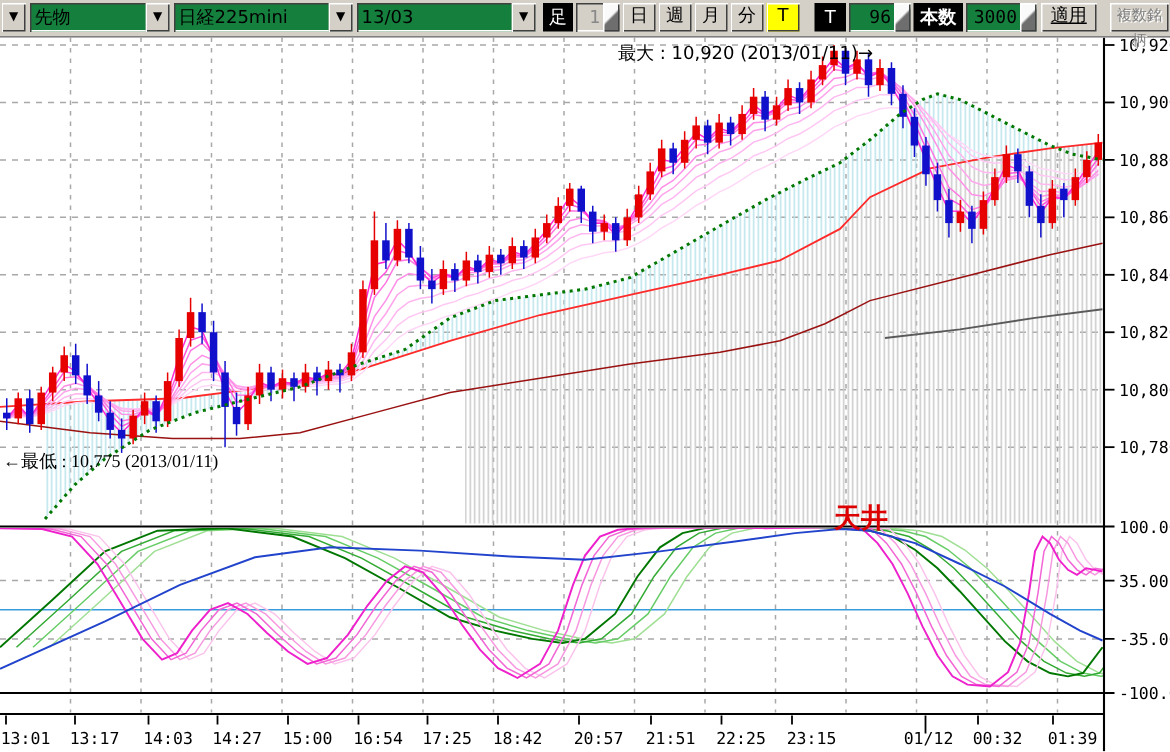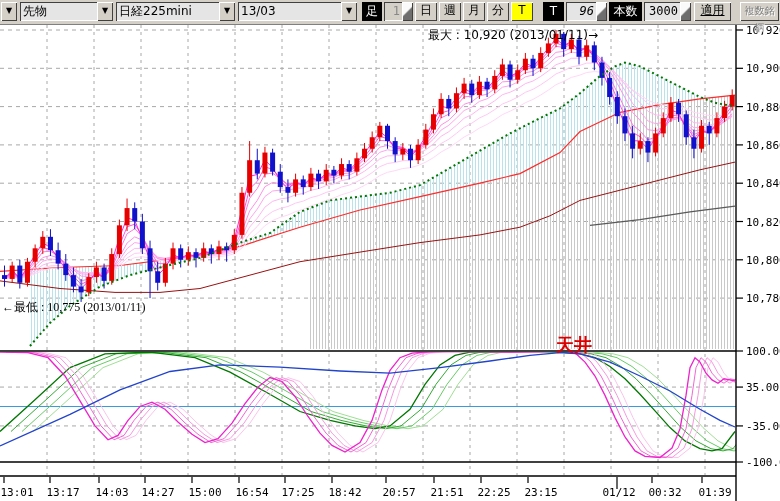--- a/index.html
+++ b/index.html
@@ -4,21 +4,21 @@
 <style>
   html,body{margin:0;padding:0;background:#fff;}
   #app{position:relative;width:780px;height:501px;overflow:hidden;background:#fff;
        font-family:"DejaVu Sans","Liberation Sans",sans-serif;}
   
   #toolbar{position:absolute;left:0;top:0;width:780px;height:24px;background:#d4d0c8;
            border-bottom:1px solid #808080;z-index:3;}
   .tb{position:absolute;top:2px;height:19px;box-sizing:border-box;font-size:12px;line-height:17px;}
   .raised{background:#d4d0c8;box-shadow:inset 1px 1px #ffffff,inset -1px -1px #404040;
           text-align:center;cursor:pointer;}
-  .sunken{background:#e5e5e5;box-shadow:inset 1px 1px #404040,inset -1px -1px #ffffff;}
+  .sunken{background:#15803d;box-shadow:inset 1px 1px #404040,inset -1px -1px #ffffff;}
   .combo{display:flex;align-items:stretch;}
   .combo .val{flex:1;padding:1px 3px;white-space:nowrap;overflow:hidden;font-size:12px;}
   .combo .dd{width:16px;background:#d4d0c8;box-shadow:inset 1px 1px #ffffff,inset -1px -1px #404040;
              font-size:8px;text-align:center;line-height:17px;cursor:pointer;}
   .blacklab{background:#000;color:#fff;text-align:center;font-size:12px;line-height:19px;}
   .spin{display:flex;}
   .spin .sval{flex:1;text-align:right;padding:1px 2px;font-size:12px;
               font-family:"DejaVu Sans Mono",monospace;}
   .spin .sbtn{width:11px;box-shadow:inset 1px 1px #ffffff,inset -1px -1px #404040;
               background:linear-gradient(135deg,#fafafa 46%,#6e6e6e 54%);cursor:pointer;}
@@ -67,26 +67,26 @@
     <div id="period-buttons">
         <div class="tb raised pbtn" style="left: 415px;">日</div>
         <div class="tb raised pbtn" style="left: 439px;">週</div>
         <div class="tb raised pbtn" style="left: 463px;">月</div>
         <div class="tb raised pbtn" style="left: 487px;">分</div>
         <div class="tb raised pbtn ybtn" style="left: 511px;">T</div>
       </div>
 
     <div class="tb blacklab" style="left:543px;width:21px;">T</div>
 
-    <div class="tb sunken spin" style="left:566px;width:41px;font-style:italic;">
+    <div class="tb sunken spin" style="left:566px;width:41px;">
       <span class="sval">96</span>
       <span class="sbtn"></span>
     </div>
 
-    <div class="tb blacklab" style="left:609px;width:33px;">本数</div>
+    <div class="tb blacklab" style="left:609px;width:33px;font-weight:bold;">本数</div>
 
     <div class="tb sunken spin" style="left:644px;width:47px;">
       <span class="sval">3000</span>
       <span class="sbtn"></span>
     </div>
 
     <div class="tb raised" style="left:694px;width:37px;text-decoration:underline;">適用</div>
 
     <div class="tb raised disabled-btn" style="left:740px;width:39px;">複数銘柄</div>
   </div>
@@ -416,16 +416,16 @@
         <text x="541" y="496" font-size="11" fill="#000" text-anchor="middle">23:15</text>
         <line x1="617" y1="477" x2="617" y2="489" stroke="#000000" stroke-width="1.2"></line>
         <text x="619" y="496" font-size="11" fill="#000" text-anchor="middle">01/12</text>
         <line x1="652" y1="477" x2="652" y2="483" stroke="#000000" stroke-width="1.2"></line>
         <text x="665" y="496" font-size="11" fill="#000" text-anchor="middle">00:32</text>
         <line x1="702" y1="477" x2="702" y2="483" stroke="#000000" stroke-width="1.2"></line>
         <text x="715" y="496" font-size="11" fill="#000" text-anchor="middle">01:39</text>
       </g>
     </svg>
 
-  <div class="ann" id="ann-high" style="left: 412px; top: 27px; margin-left: 16px;">最大 : 10,920 (2013/01/11)→</div>
+  <div class="ann" id="ann-high" style="left: 412px; top: 27px;">最大 : 10,920 (2013/01/11)→</div>
   <div class="ann" id="ann-low" style="left: 2px; top: 299px; font-family: Liberation Serif, serif;">←最低 : 10,775 (2013/01/11)</div>
   <div class="ann" id="ann-ceiling" style="left: 556px; top: 333px; color: rgb(221, 0, 0);">天井</div>
 </div>
 
 </body></html>

